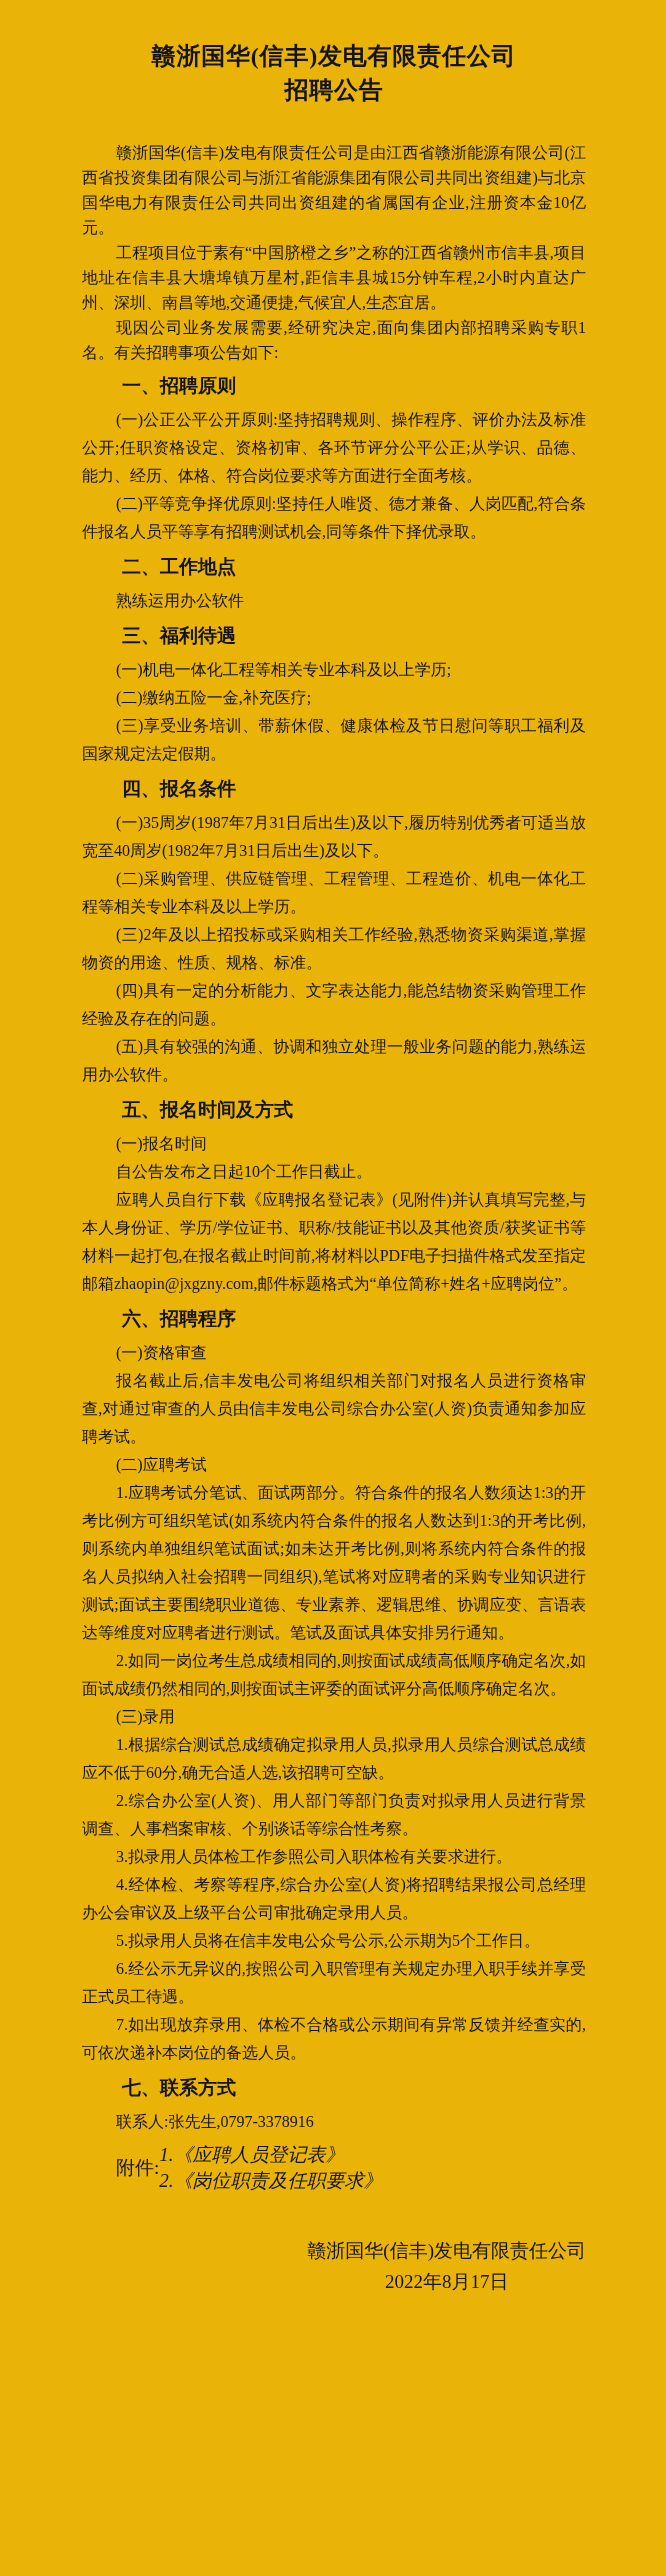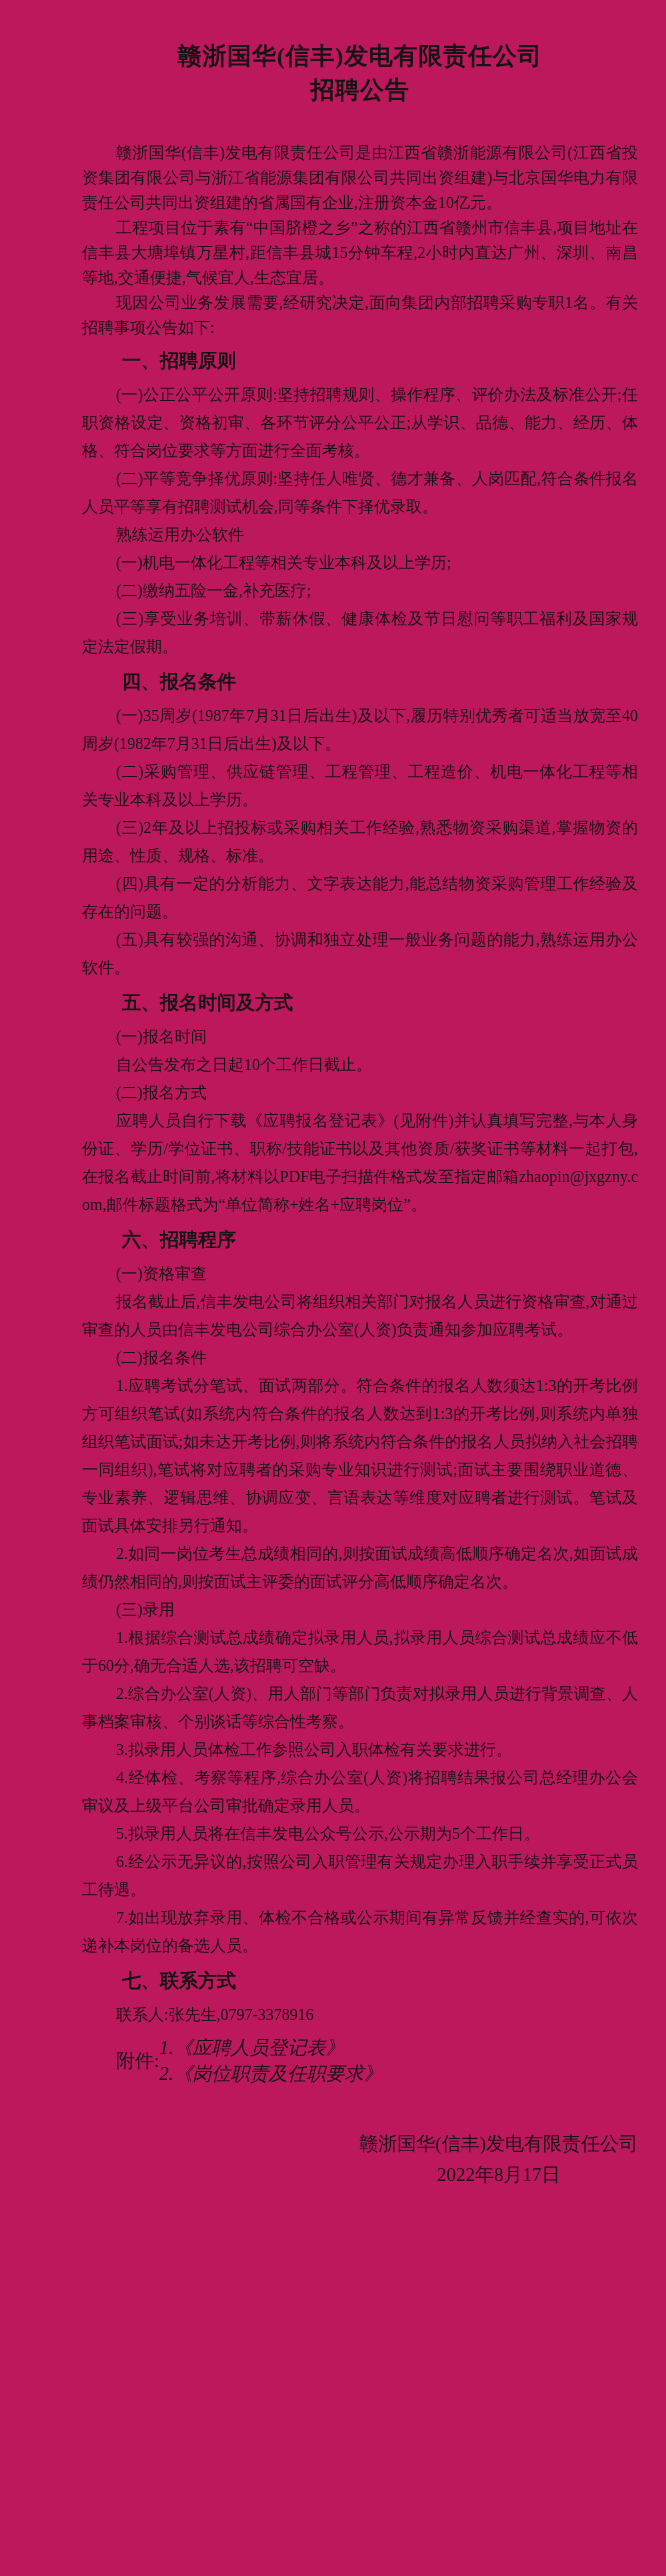--- a/index.html
+++ b/index.html
@@ -5,25 +5,25 @@
   html, body {
     margin: 0;
     padding: 0;
     background: #ffffff;
   }
   .page {
     position: relative;
     width: 666px;
     height: 2576px;
     margin: 0 auto;
-    background: #be185d;
+    background: #eab308;
     color: #141414;
     font-family: "Liberation Serif", "DejaVu Serif", serif;
     box-sizing: border-box;
-    padding: 39px 28px 0 82px;
+    padding: 39px 80px 0 82px;
     overflow: hidden;
   }
   .doc-title {
     text-align: center;
     font-weight: bold;
     font-size: 24px;
     line-height: 34px;
     letter-spacing: 0.8px;
     margin: 0 0 33px 0;
   }
@@ -76,43 +76,44 @@
   </h1>
 
   <p class="para tight">赣浙国华(信丰)发电有限责任公司是由江西省赣浙能源有限公司(江西省投资集团有限公司与浙江省能源集团有限公司共同出资组建)与北京国华电力有限责任公司共同出资组建的省属国有企业,注册资本金10亿元。</p>
   <p class="para tight">工程项目位于素有“中国脐橙之乡”之称的江西省赣州市信丰县,项目地址在信丰县大塘埠镇万星村,距信丰县城15分钟车程,2小时内直达广州、深圳、南昌等地,交通便捷,气候宜人,生态宜居。</p>
   <p class="para tight">现因公司业务发展需要,经研究决定,面向集团内部招聘采购专职1名。有关招聘事项公告如下:</p>
 
   <p class="h1">一、招聘原则</p>
   <p class="para">(一)公正公平公开原则:坚持招聘规则、操作程序、评价办法及标准公开;任职资格设定、资格初审、各环节评分公平公正;从学识、品德、能力、经历、体格、符合岗位要求等方面进行全面考核。</p>
   <p class="para">(二)平等竞争择优原则:坚持任人唯贤、德才兼备、人岗匹配,符合条件报名人员平等享有招聘测试机会,同等条件下择优录取。</p>
 
+  <p class="h1">二、工作地点</p>
   <p class="para">熟练运用办公软件</p>
 
+  <p class="h1">三、福利待遇</p>
   <p class="para">(一)机电一体化工程等相关专业本科及以上学历;</p>
   <p class="para">(二)缴纳五险一金,补充医疗;</p>
   <p class="para">(三)享受业务培训、带薪休假、健康体检及节日慰问等职工福利及国家规定法定假期。</p>
 
   <p class="h1">四、报名条件</p>
   <p class="para">(一)35周岁(1987年7月31日后出生)及以下,履历特别优秀者可适当放宽至40周岁(1982年7月31日后出生)及以下。</p>
   <p class="para">(二)采购管理、供应链管理、工程管理、工程造价、机电一体化工程等相关专业本科及以上学历。</p>
   <p class="para">(三)2年及以上招投标或采购相关工作经验,熟悉物资采购渠道,掌握物资的用途、性质、规格、标准。</p>
   <p class="para">(四)具有一定的分析能力、文字表达能力,能总结物资采购管理工作经验及存在的问题。</p>
   <p class="para">(五)具有较强的沟通、协调和独立处理一般业务问题的能力,熟练运用办公软件。</p>
 
   <p class="h1">五、报名时间及方式</p>
   <p class="para">(一)报名时间</p>
   <p class="para">自公告发布之日起10个工作日截止。</p>
-  <p class="para">(二)报名方式</p>
   <p class="para">应聘人员自行下载《应聘报名登记表》(见附件)并认真填写完整,与本人身份证、学历/学位证书、职称/技能证书以及其他资质/获奖证书等材料一起打包,在报名截止时间前,将材料以PDF电子扫描件格式发至指定邮箱zhaopin@jxgzny.com,邮件标题格式为“单位简称+姓名+应聘岗位”。</p>
 
   <p class="h1">六、招聘程序</p>
   <p class="para">(一)资格审查</p>
   <p class="para">报名截止后,信丰发电公司将组织相关部门对报名人员进行资格审查,对通过审查的人员由信丰发电公司综合办公室(人资)负责通知参加应聘考试。</p>
-  <p class="para">(二)报名条件</p>
+  <p class="para">(二)应聘考试</p>
   <p class="para">1.应聘考试分笔试、面试两部分。符合条件的报名人数须达1:3的开考比例方可组织笔试(如系统内符合条件的报名人数达到1:3的开考比例,则系统内单独组织笔试面试;如未达开考比例,则将系统内符合条件的报名人员拟纳入社会招聘一同组织),笔试将对应聘者的采购专业知识进行测试;面试主要围绕职业道德、专业素养、逻辑思维、协调应变、言语表达等维度对应聘者进行测试。笔试及面试具体安排另行通知。</p>
   <p class="para">2.如同一岗位考生总成绩相同的,则按面试成绩高低顺序确定名次,如面试成绩仍然相同的,则按面试主评委的面试评分高低顺序确定名次。</p>
   <p class="para">(三)录用</p>
   <p class="para">1.根据综合测试总成绩确定拟录用人员,拟录用人员综合测试总成绩应不低于60分,确无合适人选,该招聘可空缺。</p>
   <p class="para">2.综合办公室(人资)、用人部门等部门负责对拟录用人员进行背景调查、人事档案审核、个别谈话等综合性考察。</p>
   <p class="para">3.拟录用人员体检工作参照公司入职体检有关要求进行。</p>
   <p class="para">4.经体检、考察等程序,综合办公室(人资)将招聘结果报公司总经理办公会审议及上级平台公司审批确定录用人员。</p>
   <p class="para">5.拟录用人员将在信丰发电公众号公示,公示期为5个工作日。</p>
   <p class="para">6.经公示无异议的,按照公司入职管理有关规定办理入职手续并享受正式员工待遇。</p>
   <p class="para">7.如出现放弃录用、体检不合格或公示期间有异常反馈并经查实的,可依次递补本岗位的备选人员。</p>

